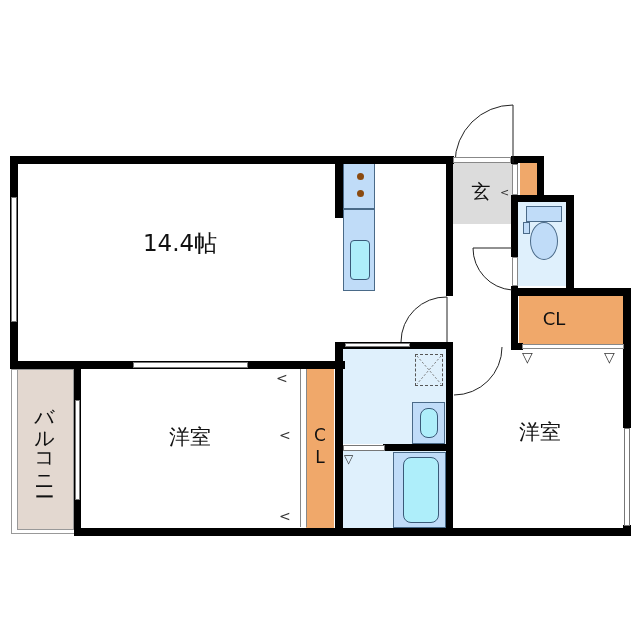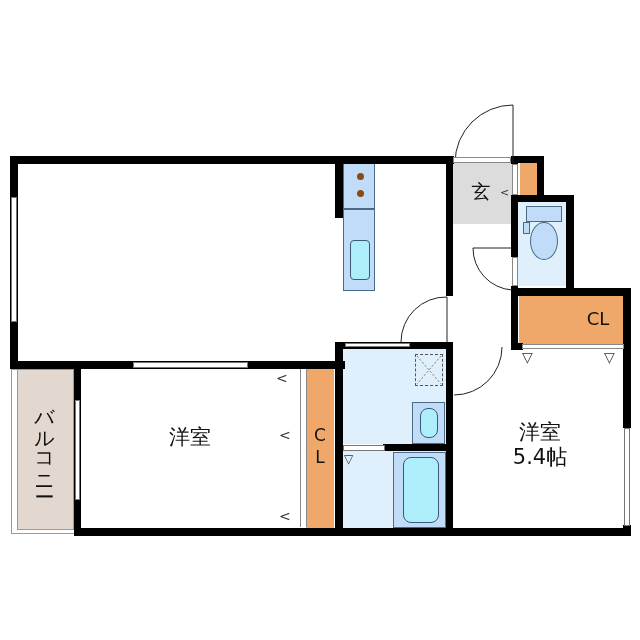--- a/index.html
+++ b/index.html
@@ -11,20 +11,21 @@
   .orange{background:#f0a86a;}
   .lightblue{background:#dff0fc;}
   .fixture{background:#c0dcf8;border:1px solid #4a6a88;box-sizing:border-box;}
   .tub{background:#aeeefa;border:1.5px solid #3a5a78;box-sizing:border-box;border-radius:8px;}
 </style>
 </head>
 <body>
 
 <div class="abs" style="left:18px;top:163px;width:428px;height:198px;background:#fff;"></div>
 <div class="room-label" style="left:120px;top:230px;width:120px;font-size:23px;">
+  <div>14.4帖</div>
 </div>
 
 <div class="abs fixture" style="left:343px;top:163px;width:32px;height:46px;"></div>
 <div class="abs" style="left:357px;top:173px;width:7px;height:7px;border-radius:50%;background:#8a4a10;"></div>
 <div class="abs" style="left:357px;top:190px;width:7px;height:7px;border-radius:50%;background:#8a4a10;"></div>
 <div class="abs fixture" style="left:343px;top:209px;width:32px;height:82px;"></div>
 <div class="abs tub" style="left:350px;top:240px;width:20px;height:40px;border-radius:4px;"></div>
 
 <div class="abs" style="left:453px;top:163px;width:60px;height:61px;background:#dcdcdc;"></div>
 <div class="room-label" style="left:466px;top:180px;width:30px;font-size:19px;">玄</div>
@@ -33,21 +34,21 @@
 <div class="abs" style="left:453px;top:224px;width:60px;height:124px;background:#fff;"></div>
 
 <div class="abs orange" style="left:520px;top:163px;width:17px;height:32px;"></div>
 
 <div class="abs lightblue" style="left:518px;top:202px;width:48px;height:84px;"></div>
 <div class="abs fixture" style="left:526px;top:206px;width:36px;height:16px;"></div>
 <div class="abs fixture" style="left:523px;top:222px;width:7px;height:12px;"></div>
 <div class="abs fixture" style="left:530px;top:222px;width:28px;height:38px;border-radius:50%;"></div>
 
 <div class="abs orange" style="left:519px;top:296px;width:104px;height:48px;"></div>
-<div class="room-label" style="left:568px;top:308px;width:60px;font-size:18px;">CL</div>
+<div class="room-label" style="left:524px;top:308px;width:60px;font-size:18px;">CL</div>
 
 <div class="abs" style="left:80px;top:368px;width:224px;height:161px;background:#fff;"></div>
 <div class="room-label" style="left:140px;top:425px;width:100px;font-size:21px;">
   <div>洋室</div>
 </div>
 
 <div class="abs orange" style="left:306px;top:369px;width:28px;height:159px;"></div>
 <div class="room-label" style="left:306px;top:424px;width:28px;font-size:17px;line-height:1.3;">
   <div>C</div>
   <div>L</div>
@@ -72,21 +73,20 @@
 <div class="abs tub" style="left:420px;top:408px;width:18px;height:30px;"></div>
 
 <div class="abs lightblue" style="left:343px;top:451px;width:104px;height:77px;"></div>
 <div class="abs fixture" style="left:393px;top:452px;width:53px;height:76px;"></div>
 <div class="abs tub" style="left:403px;top:457px;width:36px;height:66px;"></div>
 <div class="abs" style="left:344px;top:452px;font-size:12px;color:#333;">▽</div>
 
 <div class="abs" style="left:453px;top:350px;width:172px;height:178px;background:#fff;"></div>
 <div class="room-label" style="left:490px;top:420px;width:100px;font-size:21px;">
   <div>洋室</div>
-  <div>5.4帖</div>
 </div>
 <div class="abs" style="left:522px;top:349px;font-size:14px;color:#333;">▽</div>
 <div class="abs" style="left:604px;top:349px;font-size:14px;color:#333;">▽</div>
 
 <div class="wall" style="left:10px;top:156px;width:444px;height:8px;"></div>
 
 <div class="wall" style="left:10px;top:156px;width:8px;height:213px;"></div>
 
 <div class="wall" style="left:10px;top:361px;width:335px;height:8px;"></div>
 

